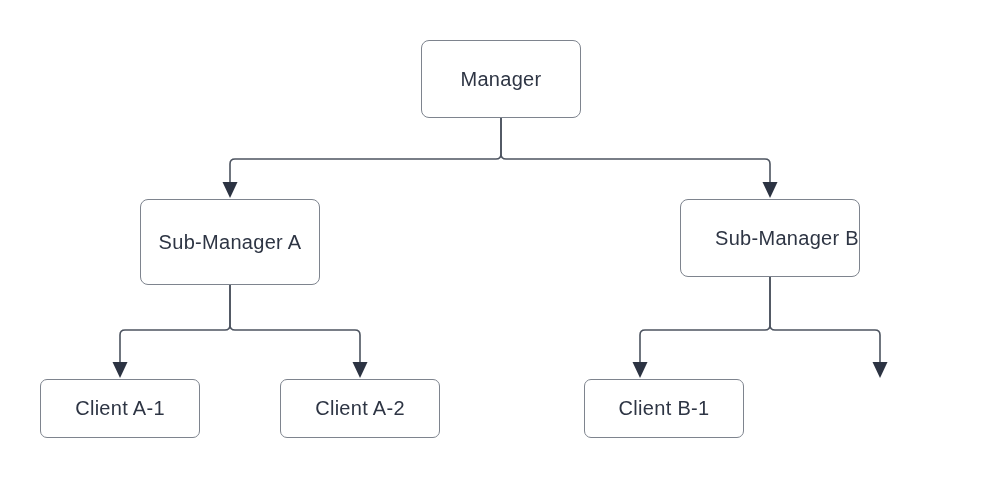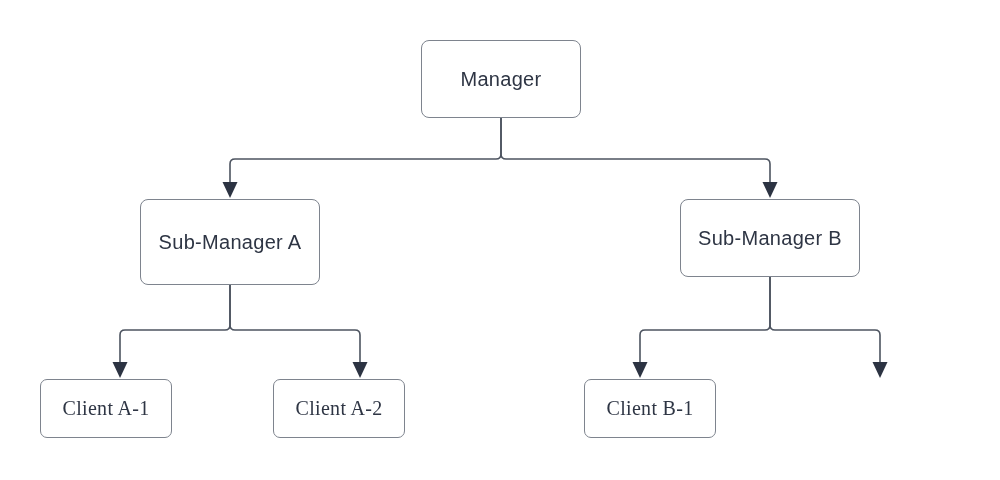--- a/index.html
+++ b/index.html
@@ -44,24 +44,24 @@
     display: flex;
     align-items: center;
     justify-content: center;
     color: var(--text);
     font-size: 20px;
     letter-spacing: 0.3px;
     white-space: nowrap;
   }
   .node-manager   { left: 421px; top:  40px; width: 160px; height: 78px; }
   .node-sub-a     { left: 140px; top: 199px; width: 180px; height: 86px; }
-  .node-sub-b     { left: 680px; top: 199px; width: 180px; height: 78px; }
-  .node-client    { top: 379px; width: 132px; height: 59px; border-radius: 7px; font-family: Liberation Serif, serif; }
+  .node-sub-b     { left: 680px; top: 199px; width: 180px; height: 78px; justify-content: flex-end; }
+  .node-client    { top: 379px; width: 160px; height: 59px; border-radius: 7px; }
   .node-client-a1 { left:  40px; }
-  .node-client-a2 { left: 273px; text-align: center; }
+  .node-client-a2 { left: 280px; text-align: center; }
   .node-client-b1 { left: 584px; }
   .node-client-b2 { left: 800px; }
 </style>
 </head>
 <body>
 
 <div class="canvas">
 
   <svg class="edge-layer" viewBox="0 0 1000 480" xmlns="http://www.w3.org/2000/svg">
 

